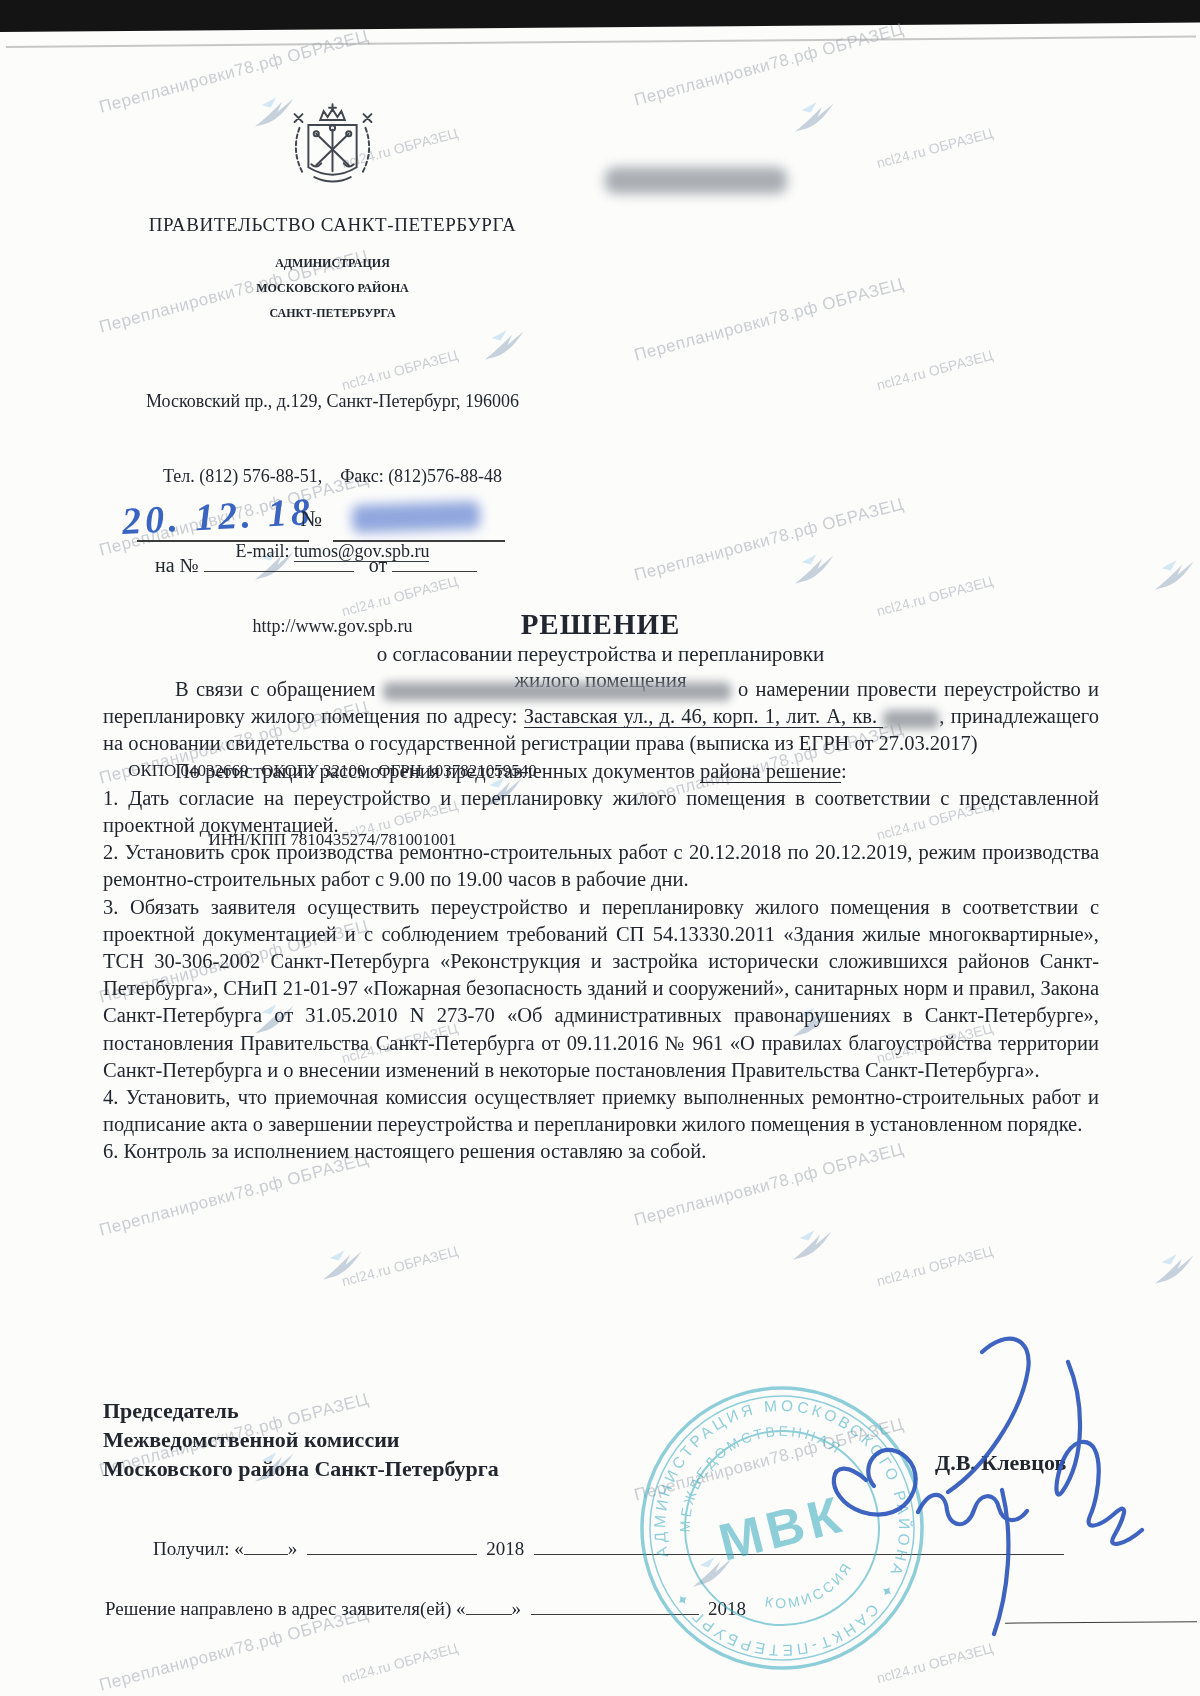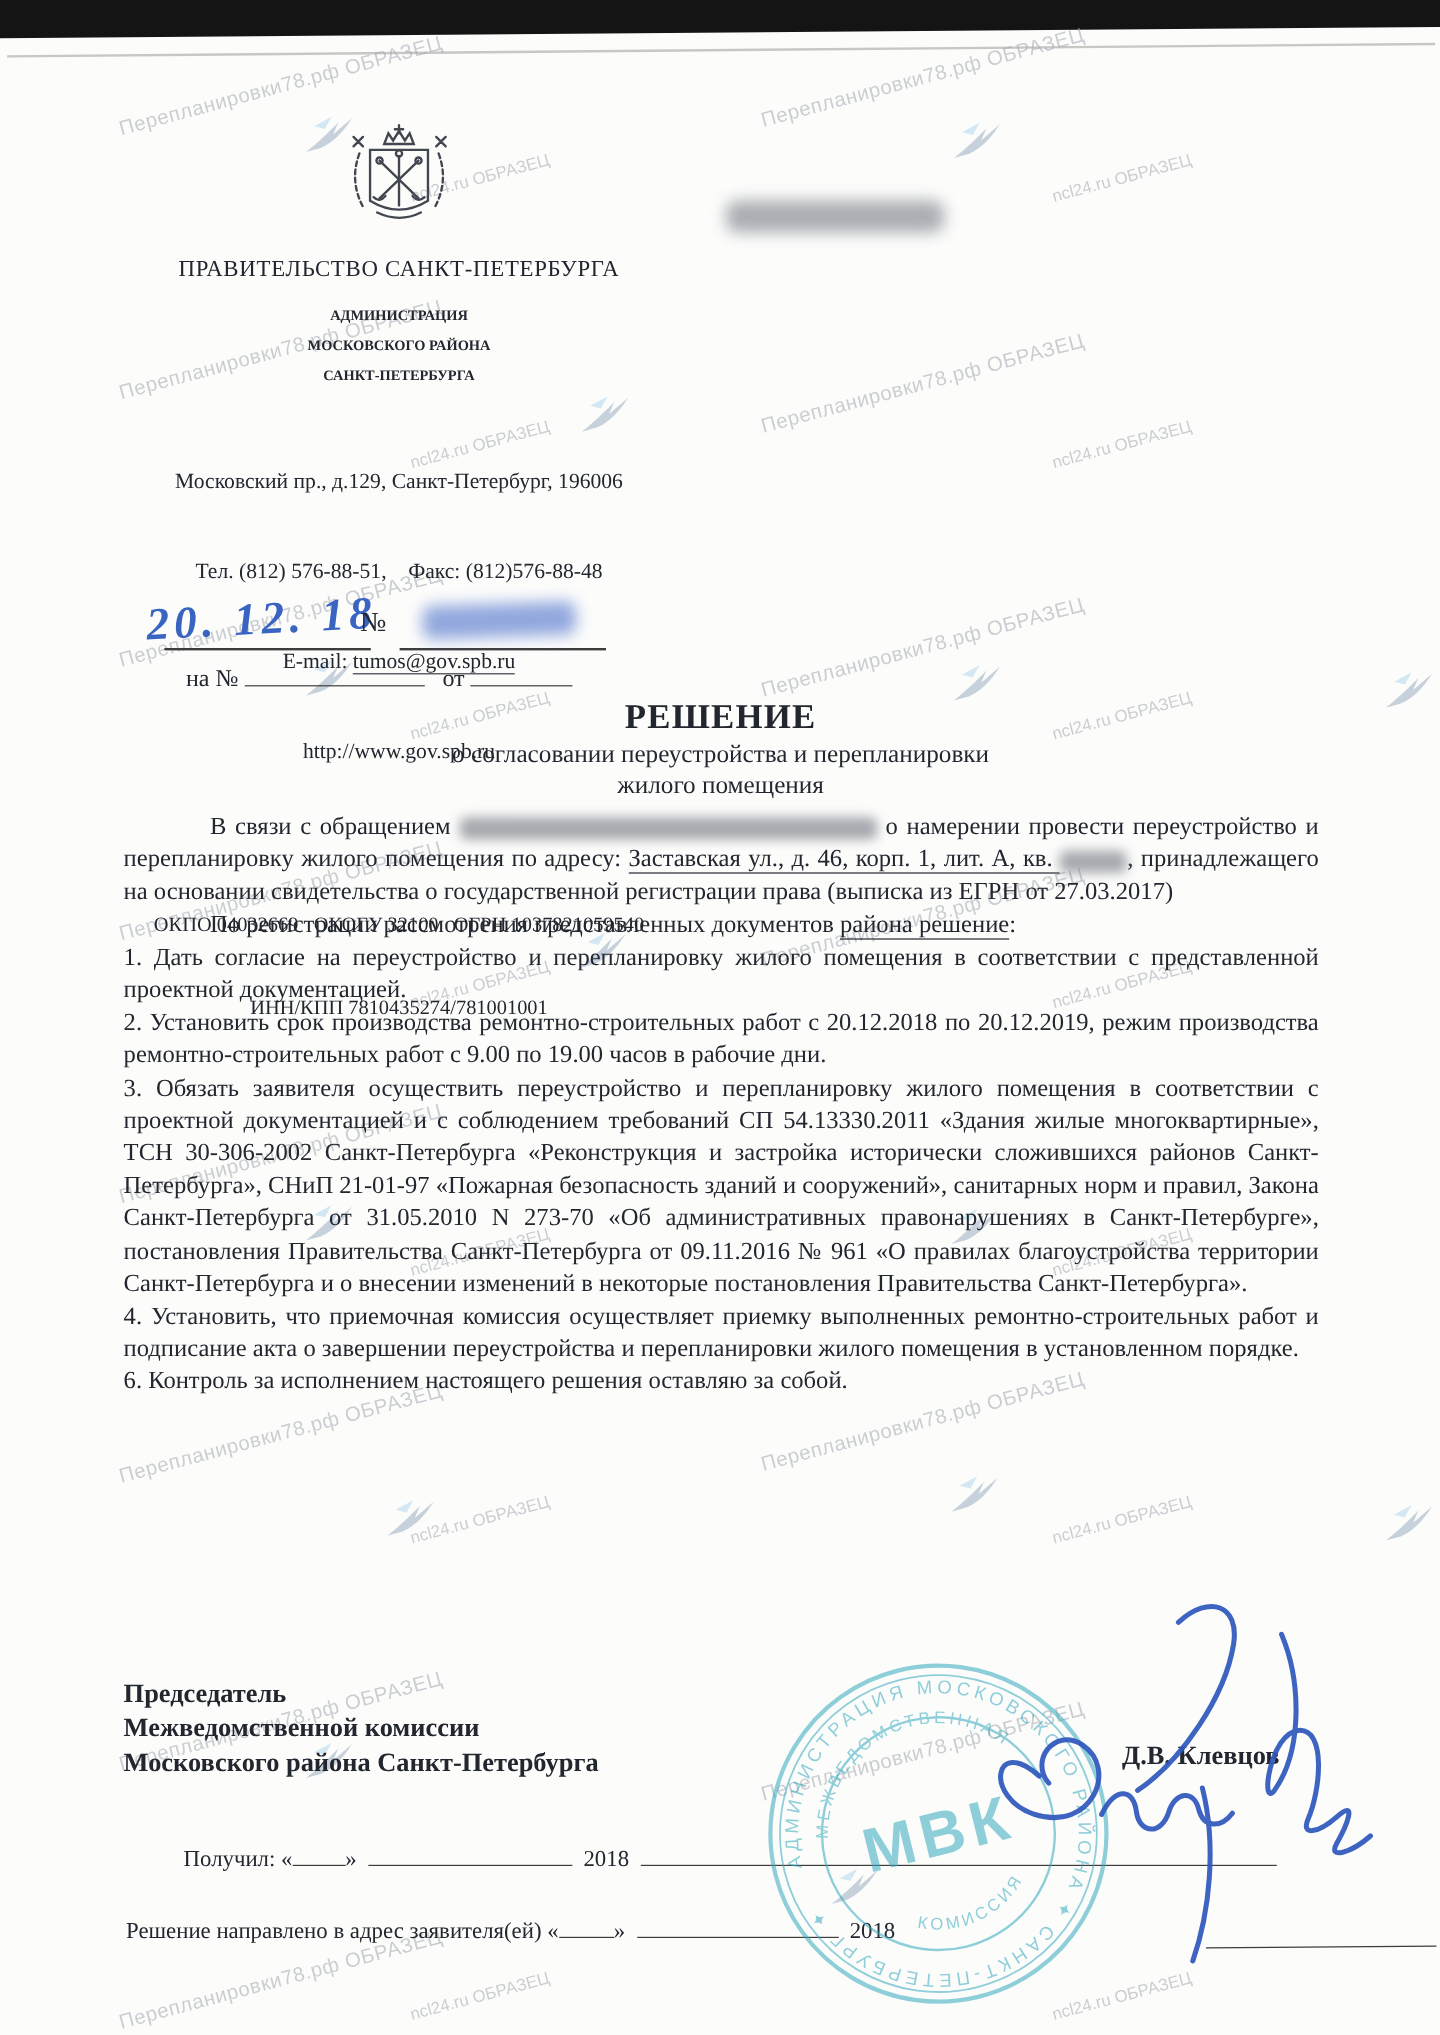--- a/index.html
+++ b/index.html
@@ -32,21 +32,21 @@
   .dline1{position:absolute;left:137px;top:540px;width:172px;border-top:2px solid #3c3c3c;}
   .dline2{position:absolute;left:333px;top:540px;width:172px;border-top:2px solid #3c3c3c;}
   .no-sign{position:absolute;left:300px;top:506px;font-size:23px;}
   .no-blur{position:absolute;left:352px;top:503px;width:128px;height:28px;background:#6d8bd4;
            border-radius:8px;filter:blur(6px);opacity:.75;transform:rotate(-2deg);}
   .na-row{position:absolute;left:155px;top:553px;font-size:20px;}
   .na-row .blank{display:inline-block;border-bottom:1.5px solid #3c3c3c;height:18px;vertical-align:baseline;}
   .addressee-blur{position:absolute;left:605px;top:167px;width:182px;height:27px;background:#8f949b;
            border-radius:10px;filter:blur(6px);opacity:.75;}
   
-  .title-wrap{position:absolute;left:103px;top:582px;width:995px;text-align:center;}
+  .title-wrap{position:absolute;left:103px;top:608px;width:995px;text-align:center;}
   .title-main{font-size:29px;font-weight:bold;letter-spacing:1px;}
   .title-sub{font-size:21px;line-height:26px;}
   
   .doc-body{position:absolute;left:103px;top:676px;width:996px;font-size:20.5px;line-height:27.2px;
             text-align:justify;}
   .para{margin:0;}
   .para.indent{text-indent:72px;}
   .u{border-bottom:1.6px solid #22262e;}
   .redact{display:inline-block;vertical-align:middle;background:#8f949b;border-radius:6px;
           filter:blur(5px);opacity:.8;height:17px;}

